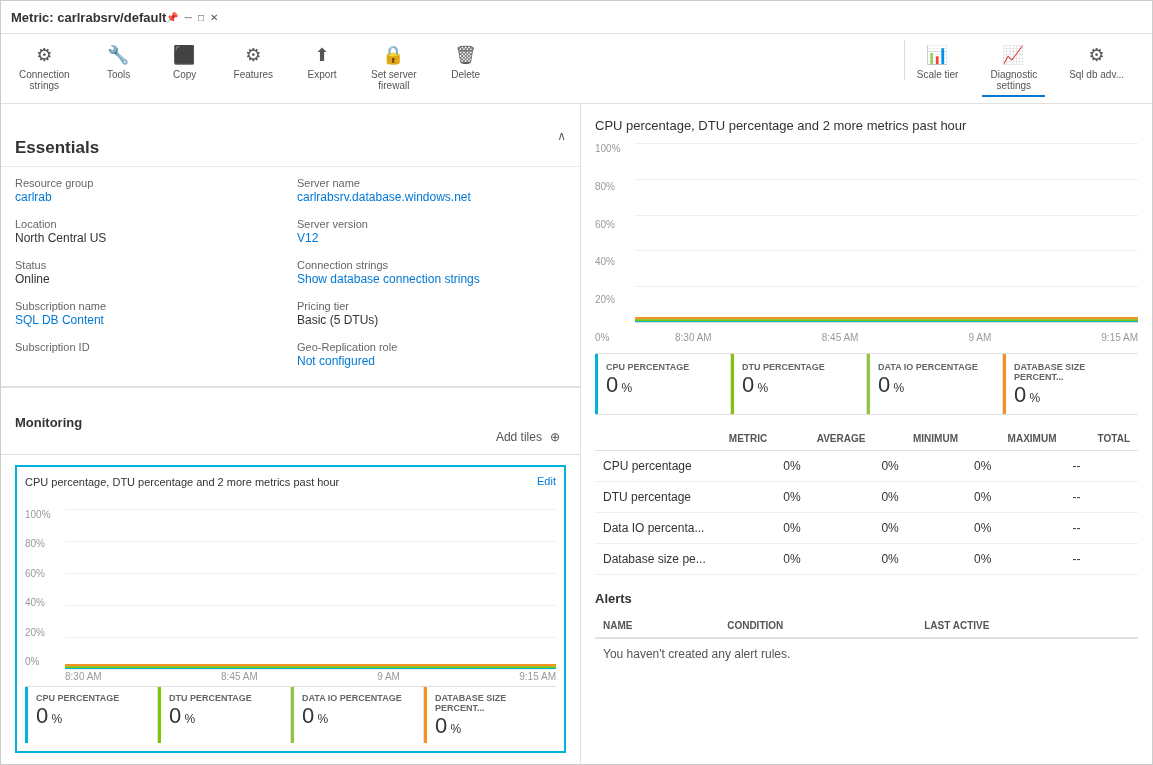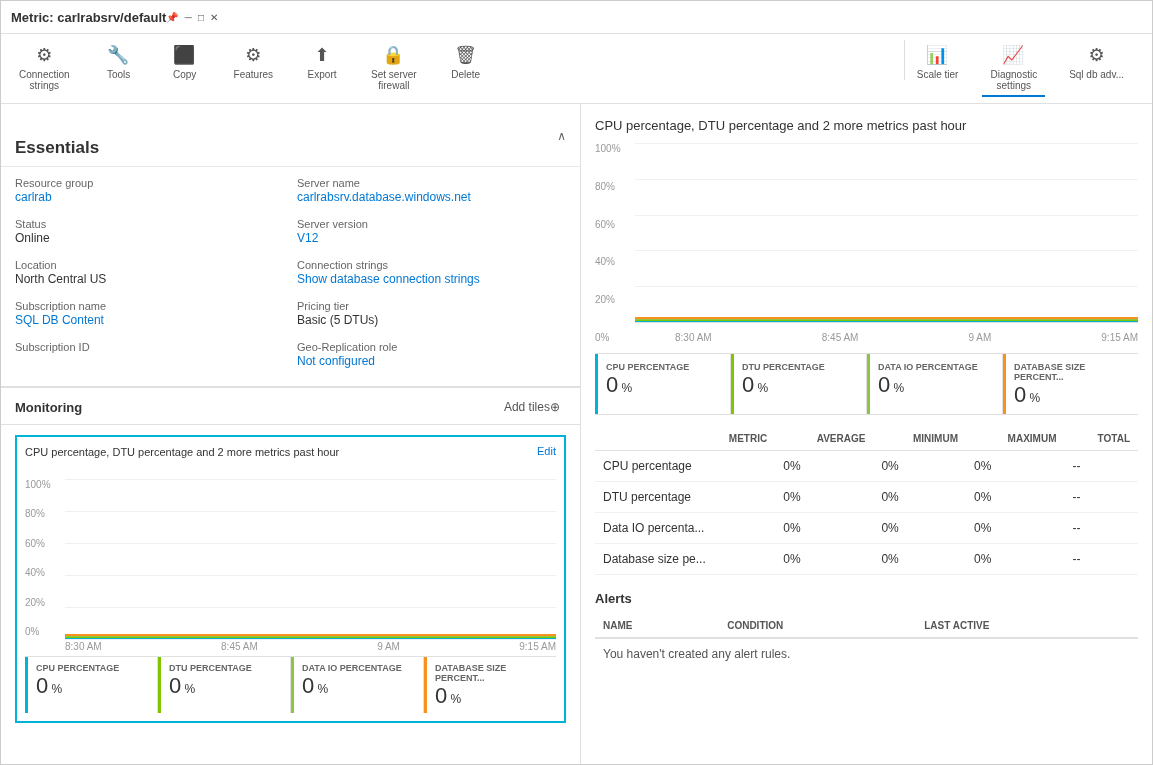--- a/index.html
+++ b/index.html
@@ -107,27 +107,28 @@
       align-items: center;
       justify-content: space-between;
       padding: 10px 14px 8px;
       border-top: 1px solid #e0e0e0;
       border-bottom: 1px solid #e0e0e0;
     }
     .monitoring-title { font-size: 13px; font-weight: 600; color: #333; }
     .add-tiles-btn {
       display: flex;
       align-items: center;
-      gap: 0;
+      gap: 8px;
       font-size: 12px;
       color: #555;
       cursor: pointer;
       background: none;
       border: none;
       padding: 2px 6px;
+      margin-top: 30px;
     }
 
     
     .chart-tile {
       margin: 10px 14px;
       border: 2px solid #00b4d8;
       background: #fff;
       padding: 8px;
     }
     .chart-title { font-size: 11px; color: #333; margin-bottom: 4px; }
@@ -392,26 +393,26 @@
       </div>
 
       <div class="essentials-grid">
 
         <div class="essentials-col">
           <div class="field-group">
             <span class="field-label">Resource group</span>
             <a class="field-link">carlrab</a>
           </div>
           <div class="field-group">
+            <span class="field-label">Location</span>
+            <span class="field-value">North Central US</span>
+          </div>
+          <div class="field-group">
             <span class="field-label">Status</span>
             <span class="field-value">Online</span>
-          </div>
-          <div class="field-group">
-            <span class="field-label">Location</span>
-            <span class="field-value">North Central US</span>
           </div>
           <div class="field-group">
             <span class="field-label">Subscription name</span>
             <a class="field-link">SQL DB Content</a>
           </div>
           <div class="field-group">
             <span class="field-label">Subscription ID</span>
             <span class="field-value"></span>
           </div>
         </div>

